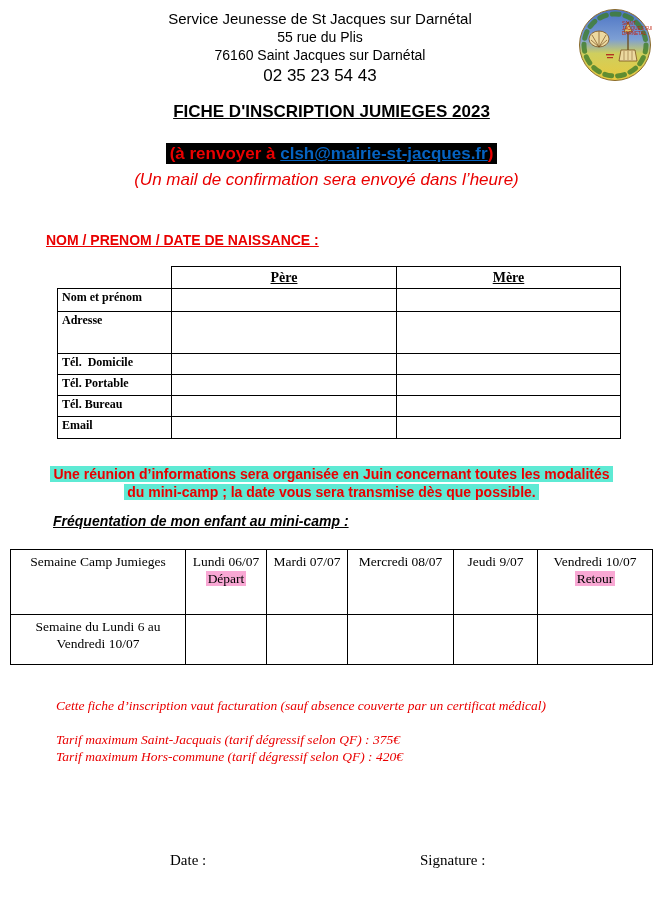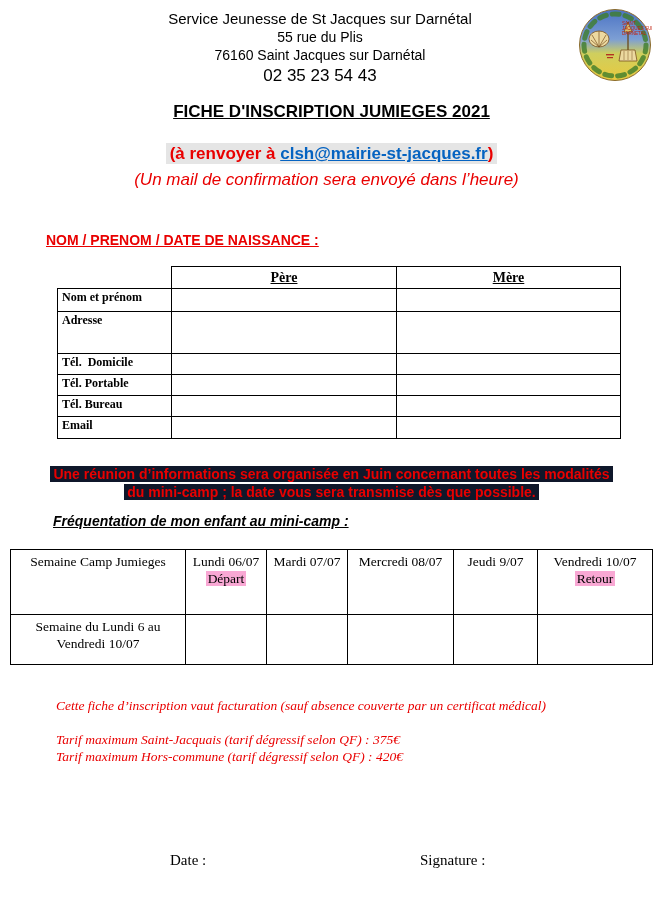--- a/index.html
+++ b/index.html
@@ -16,21 +16,21 @@
   .hphone{font-size:17px;line-height:21px;margin-top:1px;}
   .logo-wrap{left:578px;top:8px;width:74px;height:74px;}
 
   
   .doc-title{top:102px;left:0;width:663px;text-align:center;
     font-size:17px;font-weight:bold;}
   .doc-title span{text-decoration:underline;}
 
   
   .send-line{top:144px;left:0;width:663px;text-align:center;font-size:17px;font-weight:bold;}
-  .send-line .hlbg{background:#e5e5e5;padding:1px 4px;margin-top:32px;}
+  .send-line .hlbg{background:#000000;padding:1px 4px;margin-top:32px;}
   .red{color:#e90000;}
   .maillink{color:#0563c1;text-decoration:underline;cursor:pointer;}
   .confirm-line{top:170px;left:0;width:653px;text-align:center;
     font-size:17px;font-style:italic;color:#e90000;}
 
   
   .sec-heading{font-size:14px;font-weight:bold;text-decoration:underline;}
   .identity-heading{top:232px;left:46px;color:#e90000;}
   .attendance-heading{top:513px;left:53px;color:#000;font-style:italic;}
 
@@ -43,21 +43,21 @@
   .t1 .lbl{font-weight:bold;font-size:12px;padding:1px 20px 0 4px;
     vertical-align:top;white-space:pre-wrap;}
   .t2{top:549px;left:10px;font-family:"Liberation Serif", serif;font-size:13.5px;}
   .t2 td{vertical-align:top;text-align:center;padding-top:3px;line-height:17px;}
   .t2 .rlabel div{line-height:17px;}
   .tag-hl{background:#f9a8d4;padding:0 2px;}
 
   
   .meeting{top:465px;left:0;width:663px;text-align:center;
     font-size:14px;font-weight:bold;color:#e90000;line-height:18px;}
-  .meeting .hlbg{background:#0f172a;padding:0 3px;}
+  .meeting .hlbg{background:#5eead4;padding:0 3px;}
 
   
   .note{font-family:"Liberation Serif", serif;font-style:italic;
     color:#e90000;font-size:13.5px;left:56px;}
   .note-billing{top:698px;}
   .note-t1{top:732px;}
   .note-t2{top:749px;}
 
   
   .sig{font-family:"Liberation Serif", serif;font-size:15px;top:852px;}
@@ -94,21 +94,21 @@
     <path d="M46 43 L46 52 M50 43 L50 52 M54 43 L54 52" stroke="#7a5220" stroke-width="0.5"></path>
     <rect x="28" y="46" width="8" height="1.4" fill="#b33322"></rect>
     <rect x="29" y="49" width="6" height="1.2" fill="#b33322"></rect>
     <text x="44" y="17" font-size="4.6" fill="#c22211" font-family="Liberation Sans, sans-serif">SAINT</text>
     <text x="44" y="22" font-size="4.6" fill="#c22211" font-family="Liberation Sans, sans-serif">JACQUES SUR</text>
     <text x="44" y="27" font-size="4.6" fill="#c22211" font-family="Liberation Sans, sans-serif">DARNETAL</text>
   </svg>
 </div>
 
 <div class="abs doc-title">
-  <span>FICHE D'INSCRIPTION JUMIEGES 2021</span>
+  <span>FICHE D'INSCRIPTION JUMIEGES 2023</span>
 </div>
 
 <div class="abs send-line">
   <span class="hlbg"><span class="red">(à renvoyer à </span><span class="maillink">clsh@mairie-st-jacques.fr</span><span class="red">)</span></span>
 </div>
 <div class="abs confirm-line">(Un mail de confirmation sera envoyé dans l’heure)</div>
 
 <div class="abs sec-heading identity-heading">NOM / PRENOM / DATE DE NAISSANCE :</div>
 
 <table class="abs t1">

